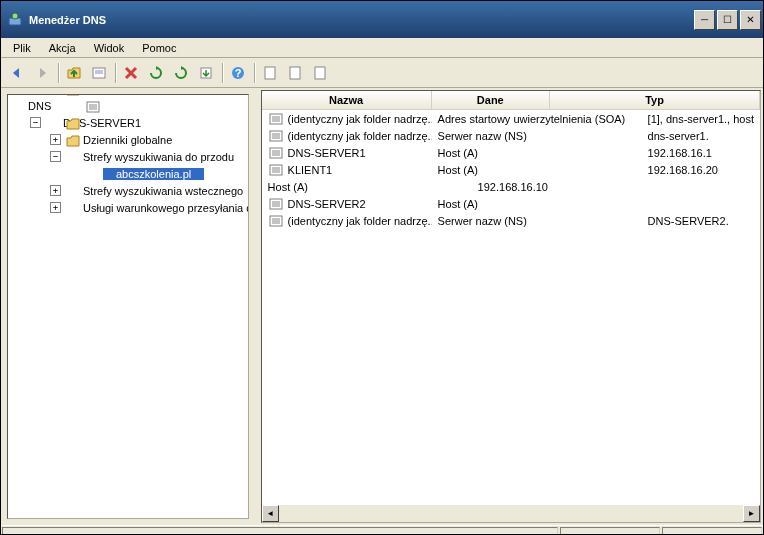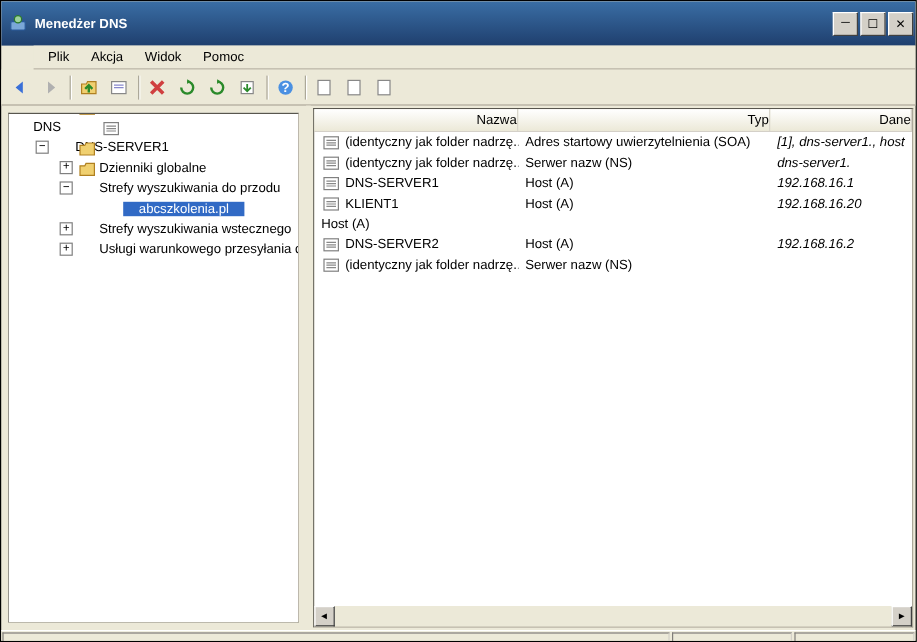--- a/index.html
+++ b/index.html
@@ -4,40 +4,40 @@
 <style>
 * { box-sizing: border-box; margin: 0; padding: 0; font-family: Tahoma, sans-serif; font-size: 11px; }
 body { background: #ece9d8; width: 764px; height: 535px; overflow: hidden; border: 1px solid #000; }
 
 .titlebar { background: linear-gradient(#3a6ea5, #1f3f6e); height: 37px; display: flex; align-items: center; padding: 0 2px; color: #fff; }
 .titlebar .icon { width: 16px; height: 16px; margin: 0 4px; }
 .titlebar .title { flex: 1; font-weight: bold; padding-left: 2px; }
 .winbtns { display: flex; gap: 2px; }
 .winbtn { width: 21px; height: 20px; background: #d4d0c8; border: 1px solid #fff; border-right-color:#404040; border-bottom-color:#404040; display:flex; align-items:center; justify-content:center; font-family: Marlett, Arial; font-size:10px; color:#000; }
 
-.menubar { background: #ece9d8; height: 20px; display: flex; align-items: center; border-bottom: 1px solid #aca899; padding-left: 4px; gap: 2px; margin-left: 27px;}
+.menubar { background: #ece9d8; height: 20px; display: flex; align-items: center; border-bottom: 1px solid #aca899; padding-left: 4px; gap: 2px;}
 .menuitem { padding: 2px 8px; cursor: default; }
 
 .toolbar { background: #ece9d8; height: 30px; display:flex; align-items:center; padding: 0 4px; border-bottom: 1px solid #aca899; gap:1px; }
 .tbtn { width: 24px; height: 24px; display:flex; align-items:center; justify-content:center; }
 .tsep { width: 6px; height: 24px; display:flex; align-items:center; justify-content:center;}
 .tsep::before { content:""; width:1px; height:20px; background:#aca899; box-shadow:1px 0 #fff;}
 
 .main { display:flex; height: calc(100% - 24px - 20px - 30px - 22px); }
 .tree { width: 252px; background:#fff; border:1px inset #aca899; margin:6px; overflow:auto; padding:2px; }
 .splitter { width:4px; background:#ece9d8; cursor:col-resize;}
 .list-wrap { flex:1; margin:2px; display:flex; flex-direction:column; border:1px inset #aca899;}
 .list-head { display:flex; background:#ece9d8; border-bottom:1px solid #d4d0c8;}
-.list-head .col { padding:3px 0; border-right:1px solid #d4d0c8; text-align:right; background:linear-gradient(#fff,#ece9d8);}
+.list-head .col { padding:3px 0; border-right:1px solid #d4d0c8; text-align:center; background:linear-gradient(#fff,#ece9d8);font-weight:bold;}
 .col-name{width:170px} .col-type{width:210px} .col-data{flex:1}
 .list-body { flex:1; background:#fff; overflow:hidden;}
 .row { display:flex; align-items:center; height:17px;}
 .row .cell { padding:1px 6px; white-space:nowrap; overflow:hidden; text-overflow:ellipsis;}
 .row .cell:first-child { display:flex; align-items:center; gap:4px;}
-.row .cell.col-name { width:170px;} .row .cell.col-type{width:210px;} .row .cell.col-data{flex:1;font-style:italic;}
+.row .cell.col-name { width:170px;} .row .cell.col-type{width:210px;} .row .cell.col-data{flex:1;}
 .hscroll { height:17px; background:#ece9d8; display:flex; align-items:center;}
 .hscroll .ar { width:17px; height:17px; background:#d4d0c8; border:1px solid #fff; border-right-color:#404040; border-bottom-color:#404040; display:flex;align-items:center;justify-content:center;font-size:8px;}
 .hscroll .track{flex:1; background:#e8e8e8;}
 
 .statusbar { height:22px; background:#ece9d8; border-top:1px solid #fff; display:flex;}
 .status-pane { flex:1; border:1px inset #d4d0c8; margin:1px;}
 .status-pane.small{flex:0 0 100px;}
 
 .tree-node { display:flex; align-items:center; height:17px; white-space:nowrap; gap:2px;}
 .expander { width:11px; height:11px; border:1px solid #808080; display:flex; align-items:center; justify-content:center; font-size:9px; line-height:1; font-family:monospace; cursor:pointer; margin-right:2px; flex-shrink:0;}
@@ -273,22 +273,22 @@
         </span>
       <span>Usługi warunkowego przesyłania dalej</span>
     </div>
   </div>
 
   <div class="splitter"></div>
 
   <div class="list-wrap">
     <div class="list-head">
       <div class="col col-name">Nazwa</div>
+      <div class="col col-data">Dane</div>
       <div class="col col-type">Typ</div>
-      <div class="col col-data">Dane</div>
     </div>
     <div class="list-body" id="list-body">
         <div class="row">
           <div class="cell col-name">
             <span class="node-icon">
               <svg width="16" height="16">
                 <use href="#i-record"></use>
               </svg>
             </span>
             <span>(identyczny jak folder nadrzę...</span>
@@ -327,43 +327,44 @@
                 <use href="#i-record"></use>
               </svg>
             </span>
             <span>KLIENT1</span>
           </div>
           <div class="cell col-type">Host (A)</div>
           <div class="cell col-data">192.168.16.20</div>
         </div>
         <div class="row">
           <div class="cell col-type">Host (A)</div>
+          <div class="cell col-data">192.168.16.10</div>
         </div>
         <div class="row">
           <div class="cell col-name">
             <span class="node-icon">
               <svg width="16" height="16">
                 <use href="#i-record"></use>
               </svg>
             </span>
             <span>DNS-SERVER2</span>
           </div>
           <div class="cell col-type">Host (A)</div>
-          <div class="cell col-data">192.168.16.2</div>
         </div>
         <div class="row">
           <div class="cell col-name">
             <span class="node-icon">
               <svg width="16" height="16">
                 <use href="#i-record"></use>
               </svg>
             </span>
             <span>(identyczny jak folder nadrzę...</span>
           </div>
           <div class="cell col-type">Serwer nazw (NS)</div>
+          <div class="cell col-data">DNS-SERVER2.</div>
         </div>
       </div>
     <div class="hscroll">
       <div class="ar">◄</div>
       <div class="track"></div>
       <div class="ar">►</div>
     </div>
   </div>
 </div>
 

